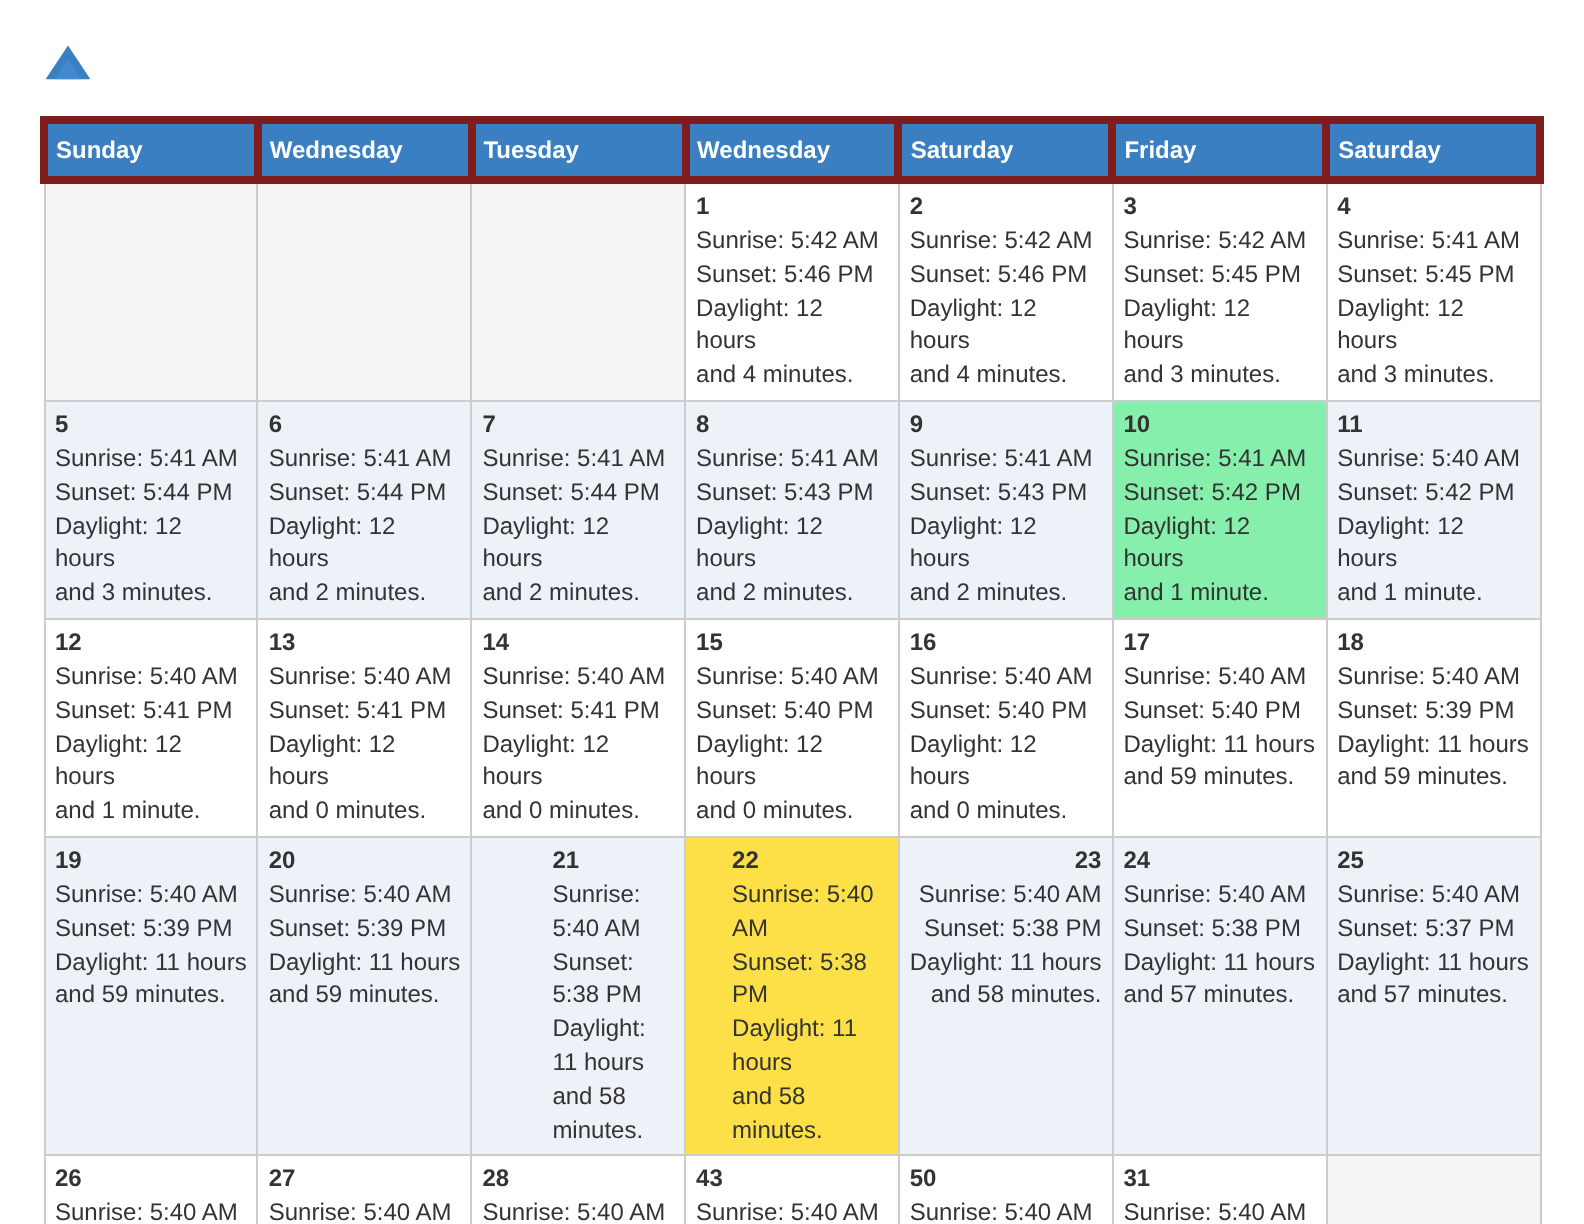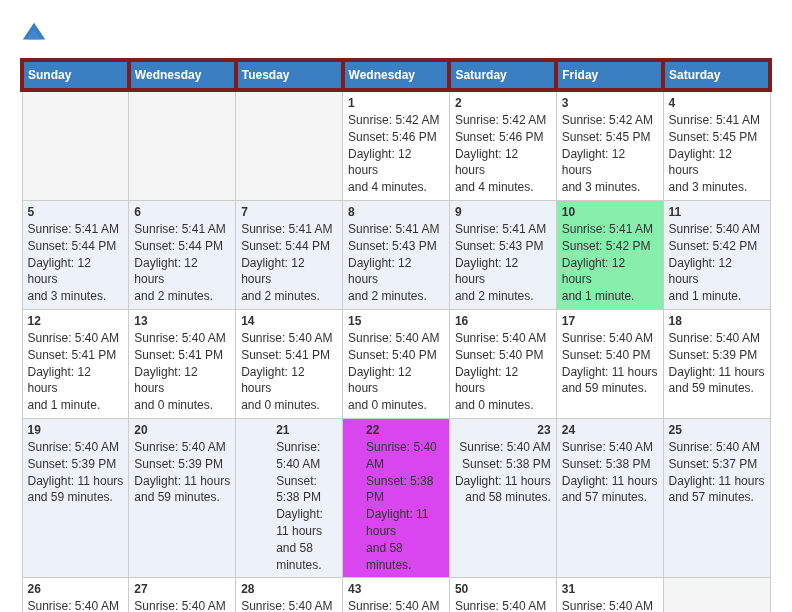--- a/index.html
+++ b/index.html
@@ -281,21 +281,21 @@
 Daylight: 11 hours
 and 59 minutes.</div>
         </td>
         <td style="background-color: rgb(237, 242, 249); padding-left: 40px;">
           <span class="day-num">21</span>
           <div class="day-info" style="white-space: pre-line;">Sunrise: 5:40 AM
 Sunset: 5:38 PM
 Daylight: 11 hours
 and 58 minutes.</div>
         </td>
-        <td style="background-color: #d946ef; padding-left: 23px;">
+        <td style="background-color: #fde047; padding-left: 23px;">
           <span class="day-num">22</span>
           <div class="day-info" style="white-space: pre-line;">Sunrise: 5:40 AM
 Sunset: 5:38 PM
 Daylight: 11 hours
 and 58 minutes.</div>
         </td>
         <td style="background-color: rgb(237, 242, 249); text-align: right;">
           <span class="day-num">23</span>
           <div class="day-info" style="white-space: pre-line;">Sunrise: 5:40 AM
 Sunset: 5:38 PM

